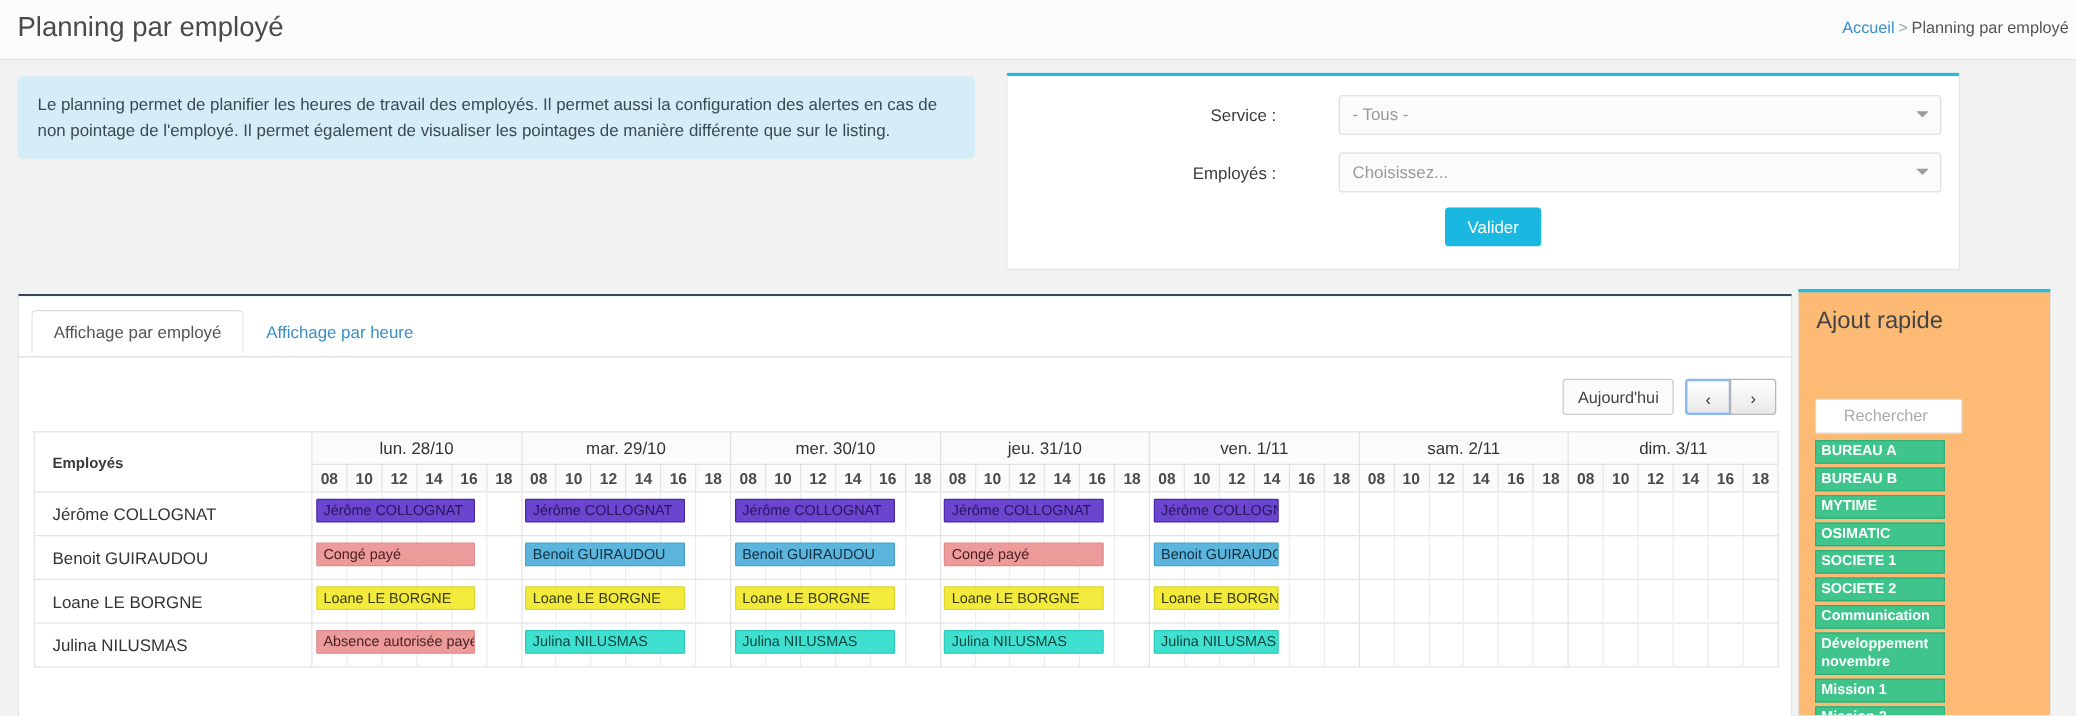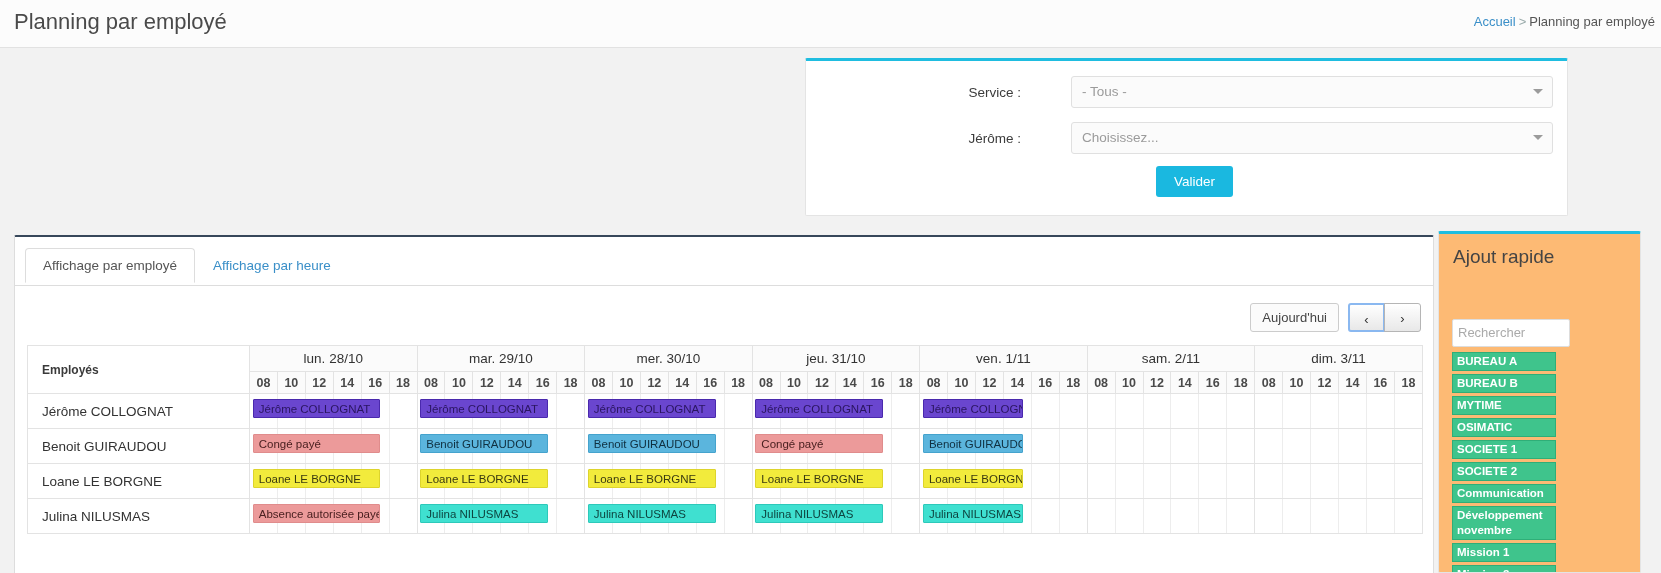--- a/index.html
+++ b/index.html
@@ -154,21 +154,21 @@
     background:#fdba74; border:1px solid #e4e4e4; border-top:3px solid #1fbde0;
     border-radius:2px; overflow:hidden;
   }
   .sidetitle {
     position:absolute; left:14px; top:10px; width:130px;
     font-size:19px; color:#444; line-height:26px;
   }
   .searchbox {
     position:absolute; left:13px; top:85px; width:118px; height:28px;
     border:1px solid #ddd; border-radius:2px; background:#fff;
-    color:#aaa; font-size:13px; line-height:26px; padding-left:5px;
+    color:#aaa; font-size:13px; line-height:26px; padding-left:22px;
   }
   .taglist { position:absolute; left:13px; top:118px; width:104px; }
   .tag {
     background:#3fc48c; border:1px solid #2fae78;
     color:#fff; font-size:11.5px; font-weight:bold;
     padding:1px 4px; margin-bottom:3px; line-height:15px;
     cursor:pointer; width:100%;
   }
 </style>
 </head>
@@ -176,31 +176,32 @@
 
 <div class="page">
 
   <div class="pageheader">
     <div class="pagetitle">Planning par employé</div>
     <div class="breadcrumb">
       <a href="#">Accueil</a><span class="sep">&gt;</span><span>Planning par employé</span>
     </div>
   </div>
 
+  <div class="infobox">Le planning permet de planifier les heures de travail des employés. Il permet aussi la configuration des alertes en cas de non pointage de l'employé. Il permet également de visualiser les pointages de manière différente que sur le listing.</div>
 
   <div class="filtercard">
     <div class="frow" style="top:15px;">
       <div class="flabel">Service :</div>
       <div class="fselect">
         <span>- Tous -</span>
         <span class="caret"></span>
       </div>
     </div>
     <div class="frow" style="top:61px;">
-      <div class="flabel">Jérôme :</div>
+      <div class="flabel">Employés :</div>
       <div class="fselect">
         <span>Choisissez...</span>
         <span class="caret"></span>
       </div>
     </div>
     <button class="validbtn">Valider</button>
   </div>
 
   <div class="maincard">
     <div class="tabs-line"></div>

